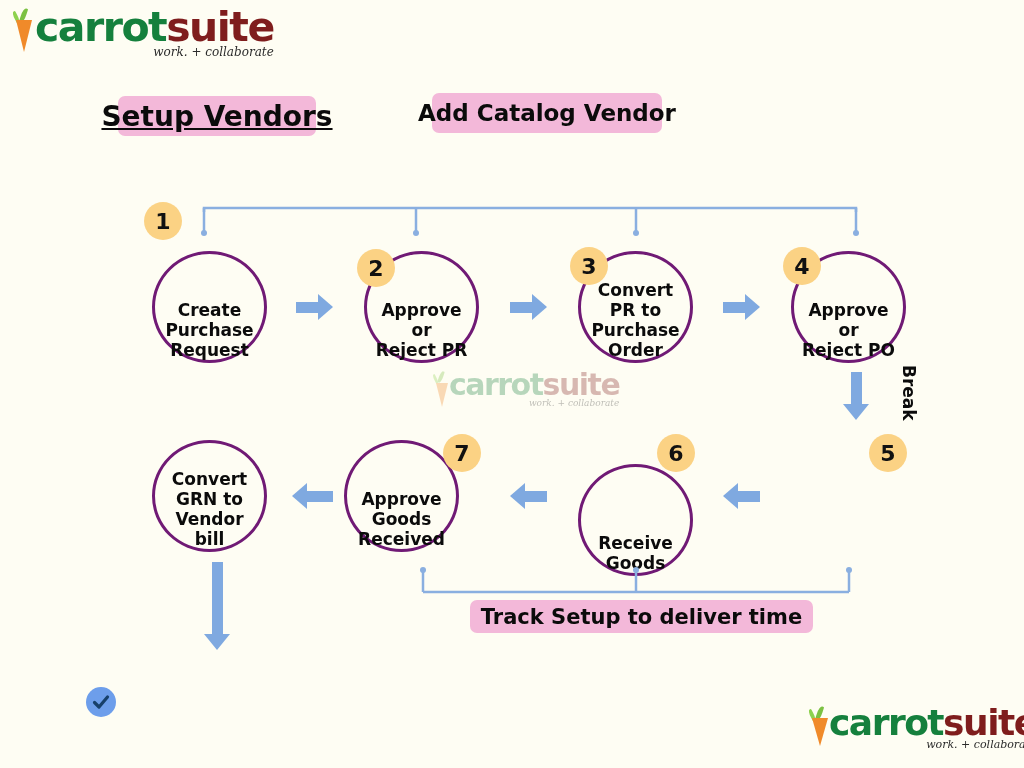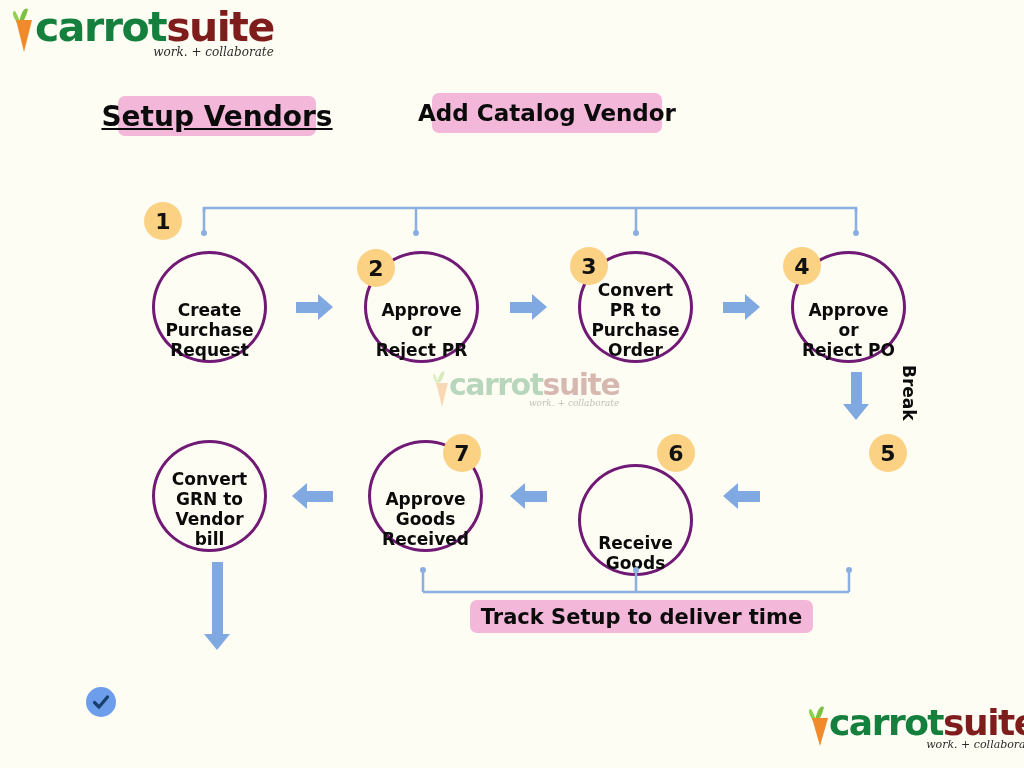--- a/index.html
+++ b/index.html
@@ -305,21 +305,21 @@
     </div>
   </div>
 
   <div class="badge-num" style="left:869px; top:434px;">5</div>
 
   <div class="node" style="left:578px; top:464px; width:115px; height:112px;">
     <div class="node-label">Receive<br>Goods</div>
   </div>
   <div class="badge-num" style="left:657px; top:434px;">6</div>
 
-  <div class="node" style="left:368px; top:440px; width:115px; height:112px;">
+  <div class="node" style="left:344px; top:440px; width:115px; height:112px;">
     <div class="node-label">Approve<br>Goods<br>Received</div>
   </div>
   <div class="badge-num" style="left:443px; top:434px;">7</div>
 
   <div class="node" style="left:152px; top:440px; width:115px; height:112px;">
     <div class="node-label">Convert<br>GRN to<br>Vendor bill</div>
   </div>
 
   <div class="arrow-left" style="left:723px; top:483px;">
     <div class="head"></div>

